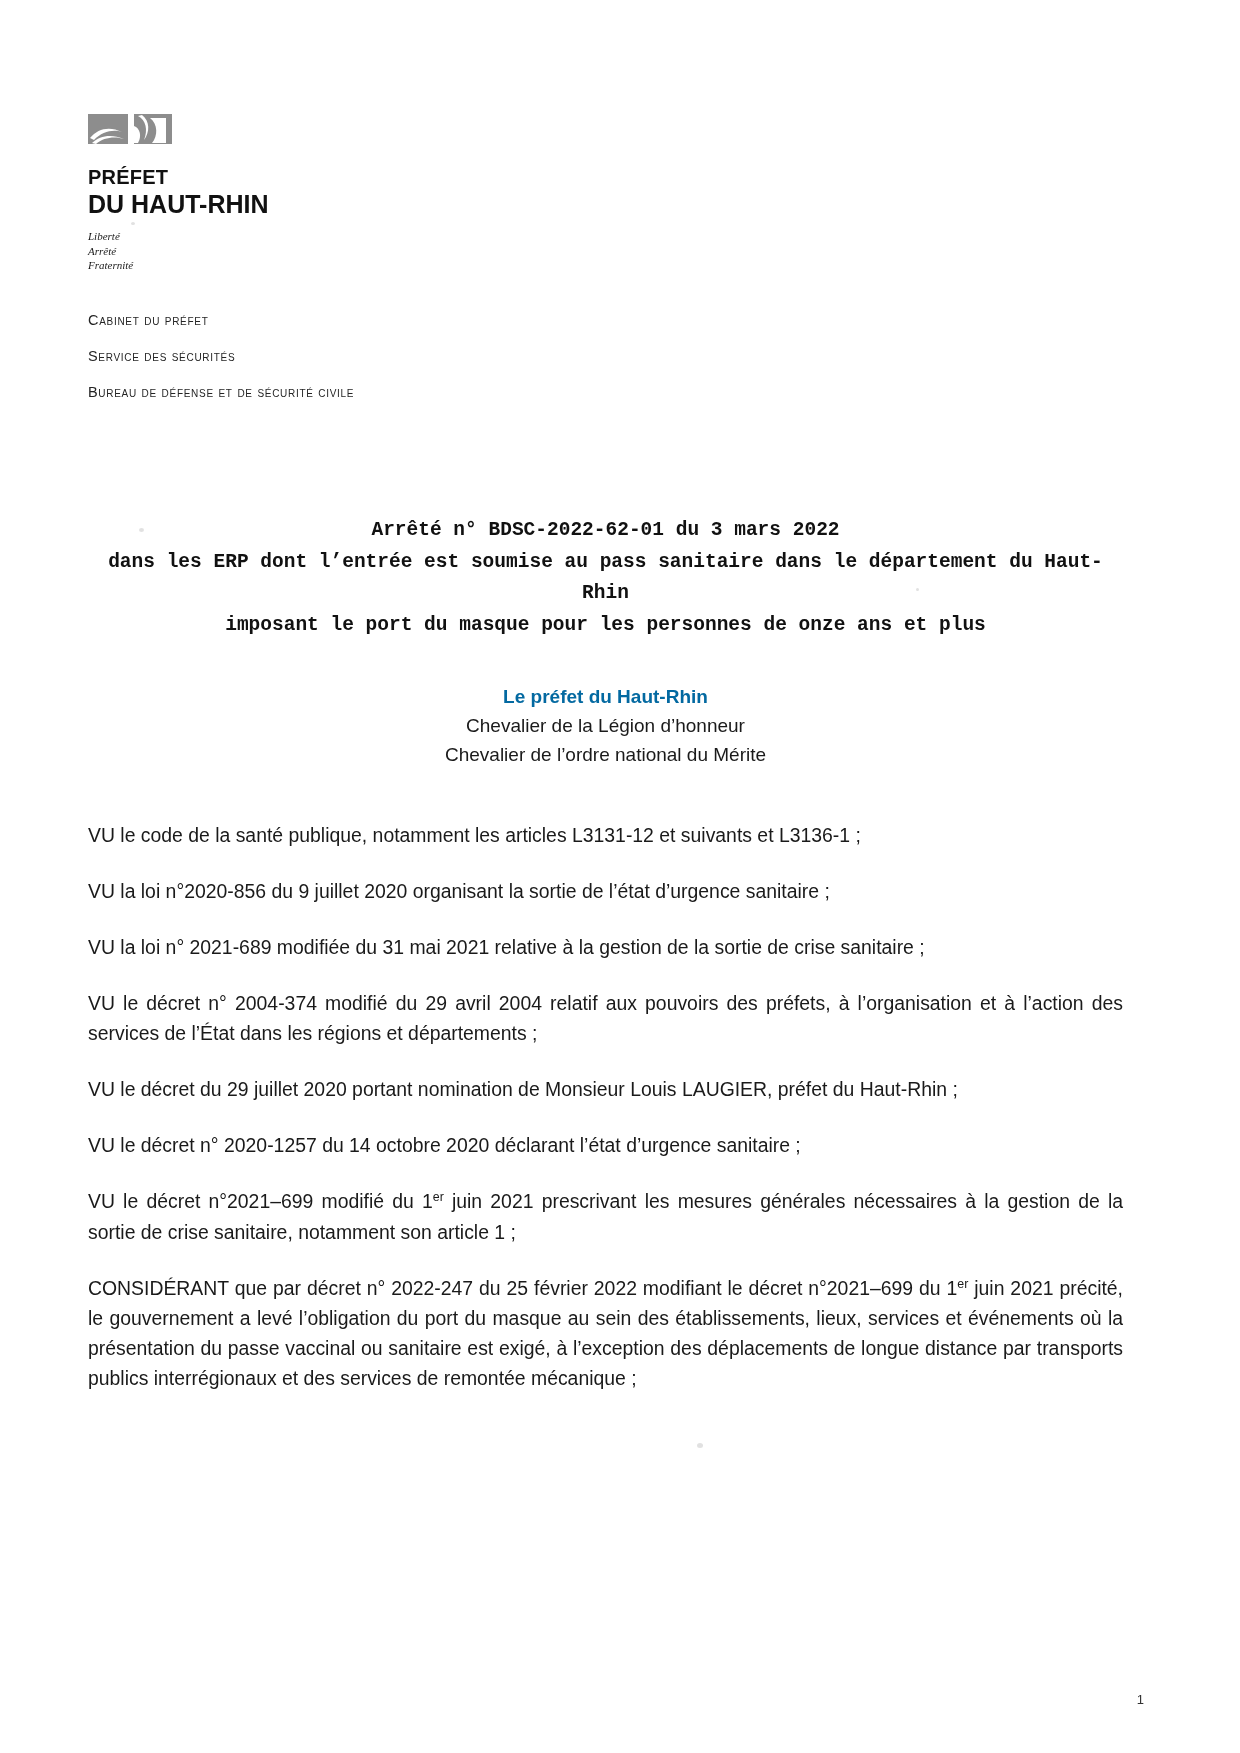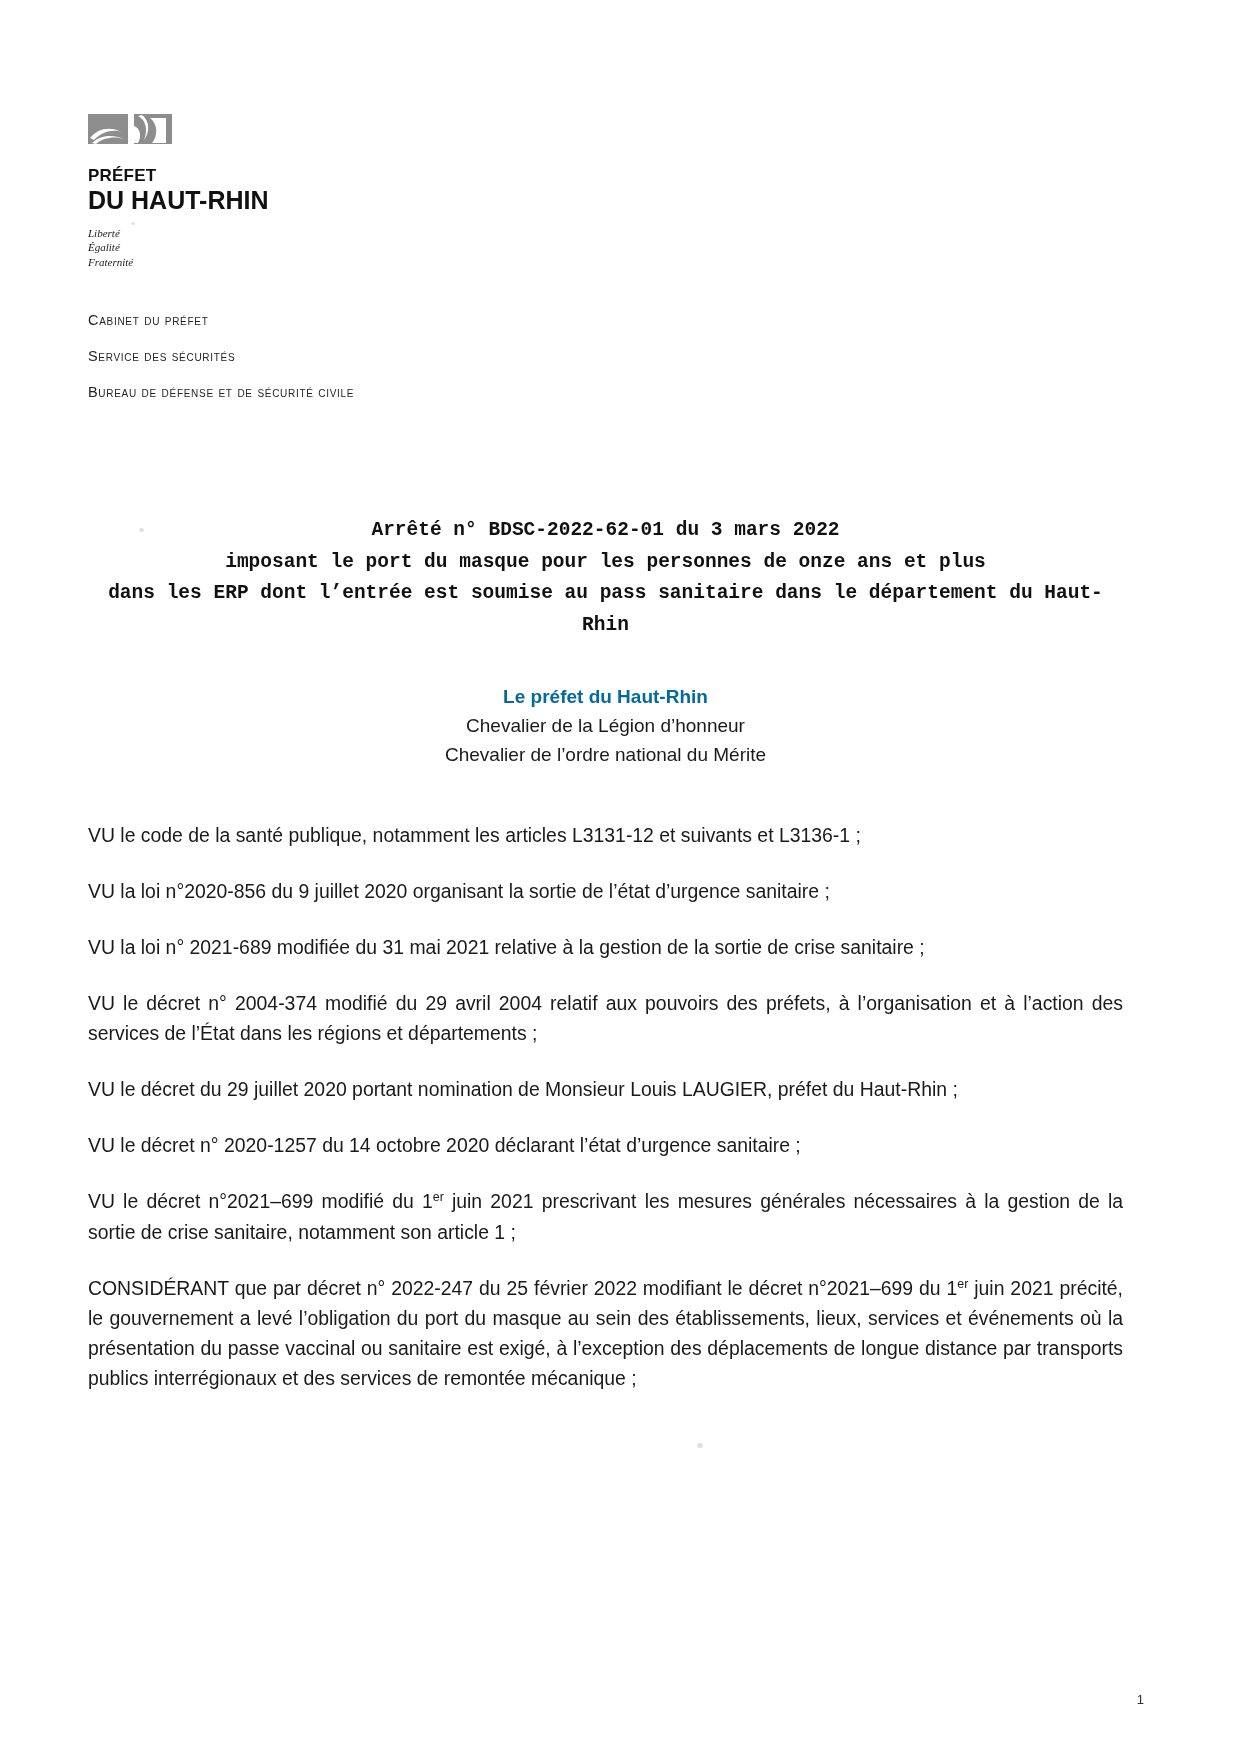--- a/index.html
+++ b/index.html
@@ -33,21 +33,21 @@
   .marianne-logo {
     width: 86px;
     height: 44px;
     position: relative;
     overflow: hidden;
     margin-bottom: 10px;
   }
   .marianne-logo svg { display: block; }
 
   .prefet-title {
-    font-size: 17px;
+    font-size: 20px;
     font-weight: bold;
     letter-spacing: 0.2px;
     line-height: 1.18;
     color: #111111;
     margin: 0;
     white-space: pre-line;
   }
   .prefet-line2 {
     font-size: 25px;
     font-weight: bold;
@@ -162,37 +162,37 @@
         <path d="M4 31 C12 23, 24 22, 36 27 C28 24, 15 25, 8 32 Z" fill="#ffffff"></path>
         <path d="M50 4 C58 8, 60 18, 56 28 C62 20, 62 9, 54 3 Z" fill="#ffffff"></path>
         <path d="M62 6 C70 12, 70 24, 64 31 L78 31 L78 6 Z" fill="#ffffff"></path>
         <path d="M46 14 C52 16, 54 24, 50 31 L46 31 Z" fill="#ffffff"></path>
       </svg>
     </div>
     <div class="prefet-title">PRÉFET</div>
     <div class="prefet-line2">DU HAUT-RHIN</div>
     <div class="devise">
       <div>Liberté</div>
-      <div>Égalité</div>
+      <div>Arrêté</div>
       <div>Fraternité</div>
     </div>
   </div>
 
   <div class="service-block">
     <div class="service-line">Cabinet du préfet</div>
     <div class="service-line">Service des sécurités</div>
     <div class="service-line">Bureau de défense et de sécurité civile</div>
   </div>
 
   <div class="doc-body">
 
     <div class="doc-title">
       <div>Arrêté n° BDSC-2022-62-01 du 3 mars 2022</div>
+      <div>dans les ERP dont l’entrée est soumise au pass sanitaire dans le département du Haut-Rhin</div>
       <div>imposant le port du masque pour les personnes de onze ans et plus</div>
-      <div>dans les ERP dont l’entrée est soumise au pass sanitaire dans le département du Haut-Rhin</div>
     </div>
 
     <div class="signatory">
       <div class="sig-main">Le préfet du Haut-Rhin</div>
       <div class="sig-sub">Chevalier de la Légion d’honneur</div>
       <div class="sig-sub">Chevalier de l’ordre national du Mérite</div>
     </div>
 
     <div class="clauses">
         <p class="clause">VU le code de la santé publique, notamment les articles L3131-12 et suivants et L3136-1 ;</p>

